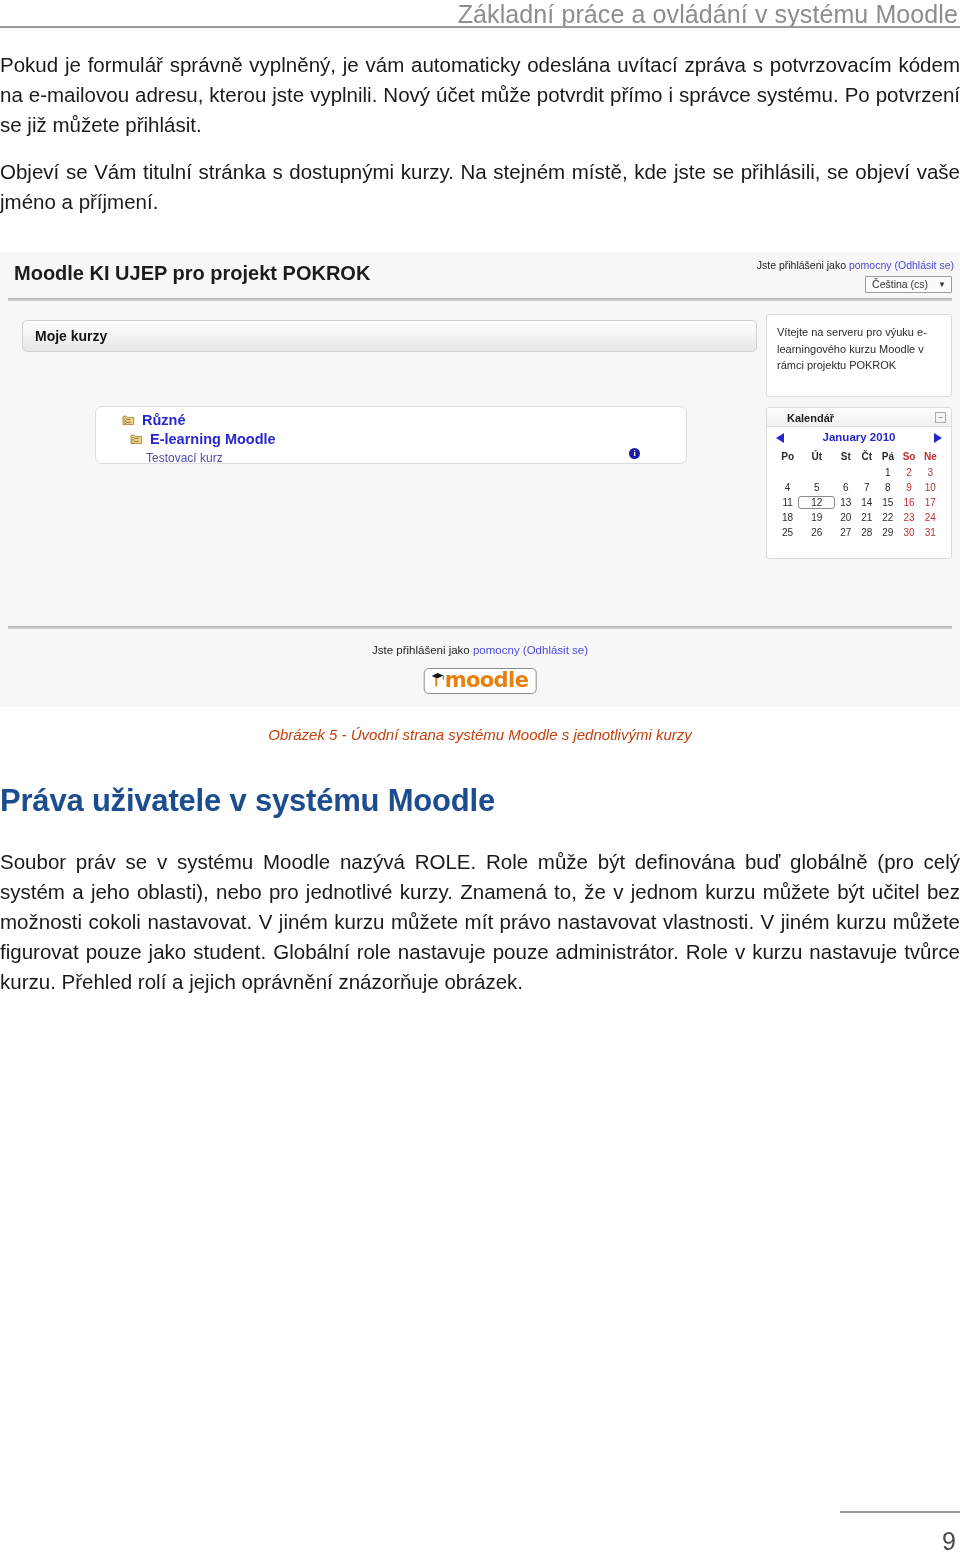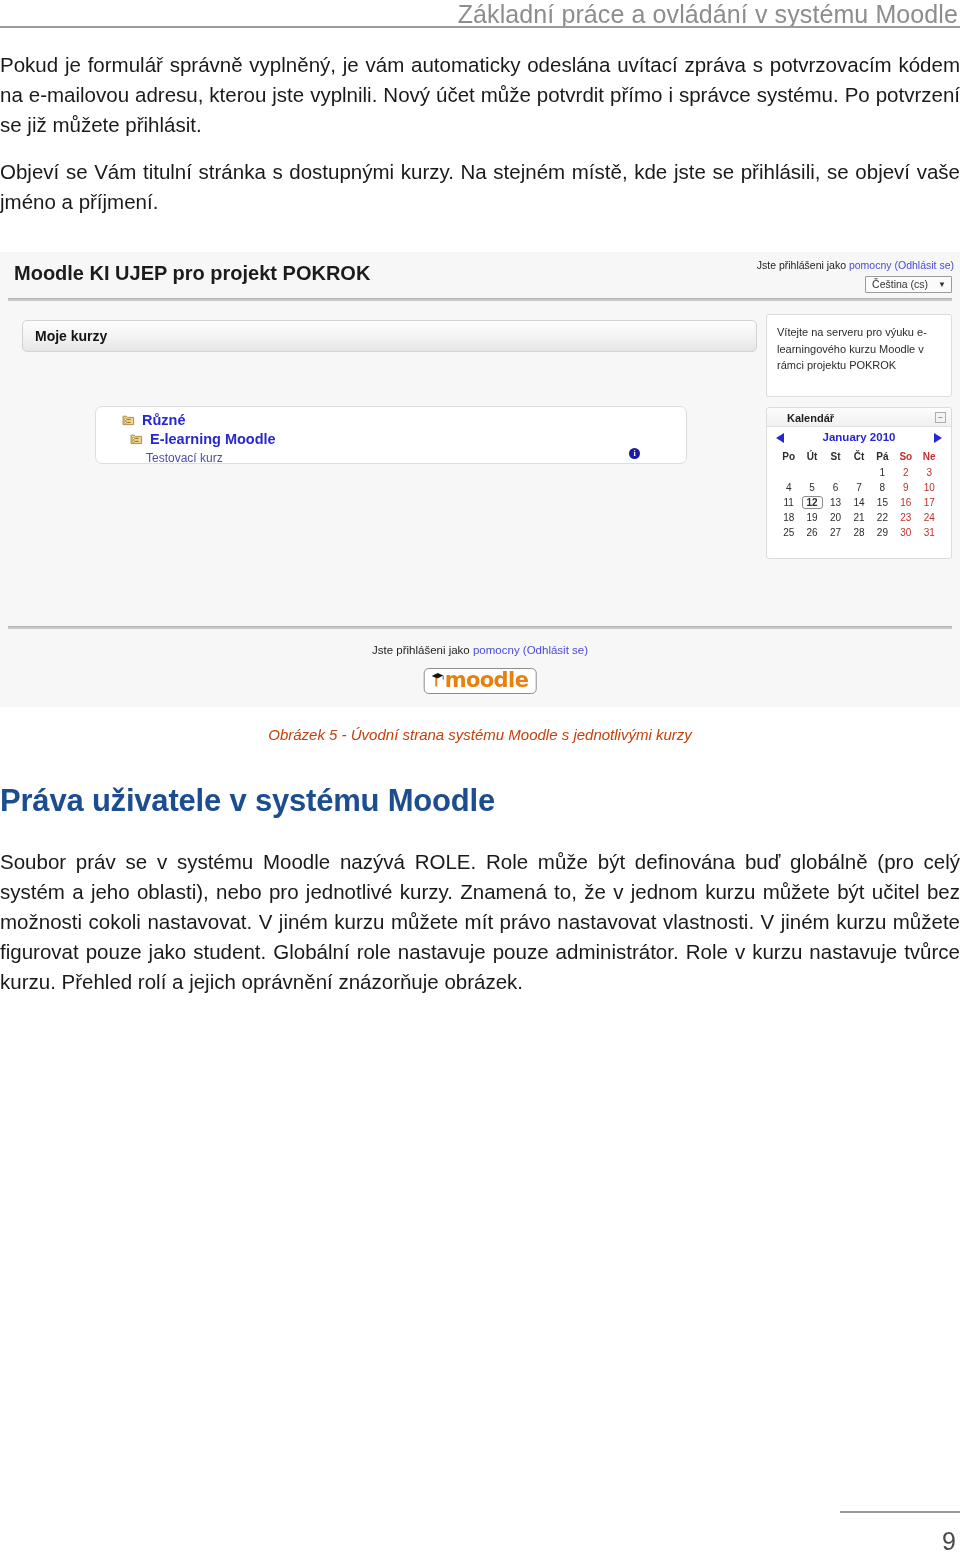--- a/index.html
+++ b/index.html
@@ -268,23 +268,22 @@
     color: #2c2c2c;
     font-weight: normal;
     padding: 0;
   }
   .ss-cal-grid th { font-weight: bold; font-size: 10px; padding-bottom: 3px; text-align: center; }
   .ss-cal-grid th.we, .ss-cal-grid td.we { color: #c03030; }
   .ss-cal-grid td.today span {
     display: inline-block;
     border: 1px solid #8a8a8a;
     border-radius: 3px;
-    padding: 0px 4px;
+    padding: 0px 12px;
     background: #fdfdfd;
-    font-weight: bold;
   }
 
   
   .ss-footrule {
     position: absolute;
     left: 8px; top: 374px;
     width: 944px; height: 3px;
     background: #c9c9c9;
     border-top: 1px solid #b4b4b4;
   }

